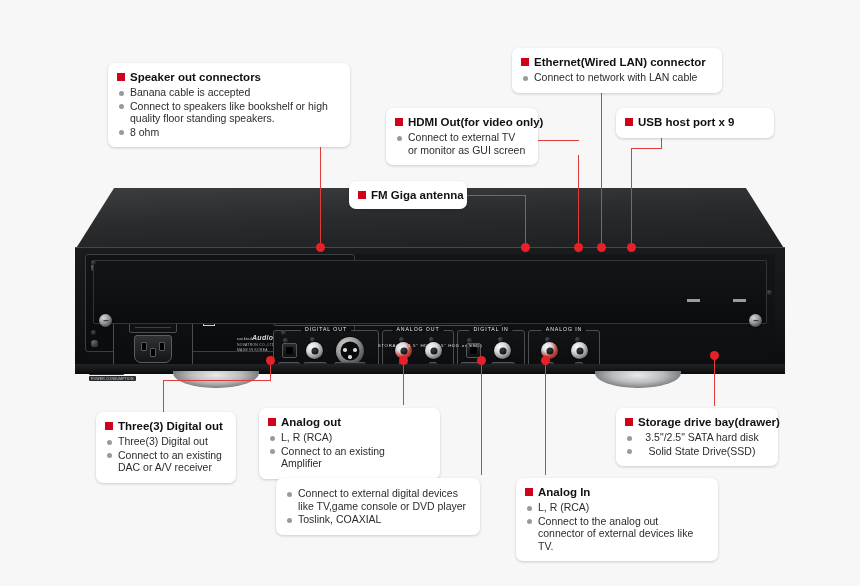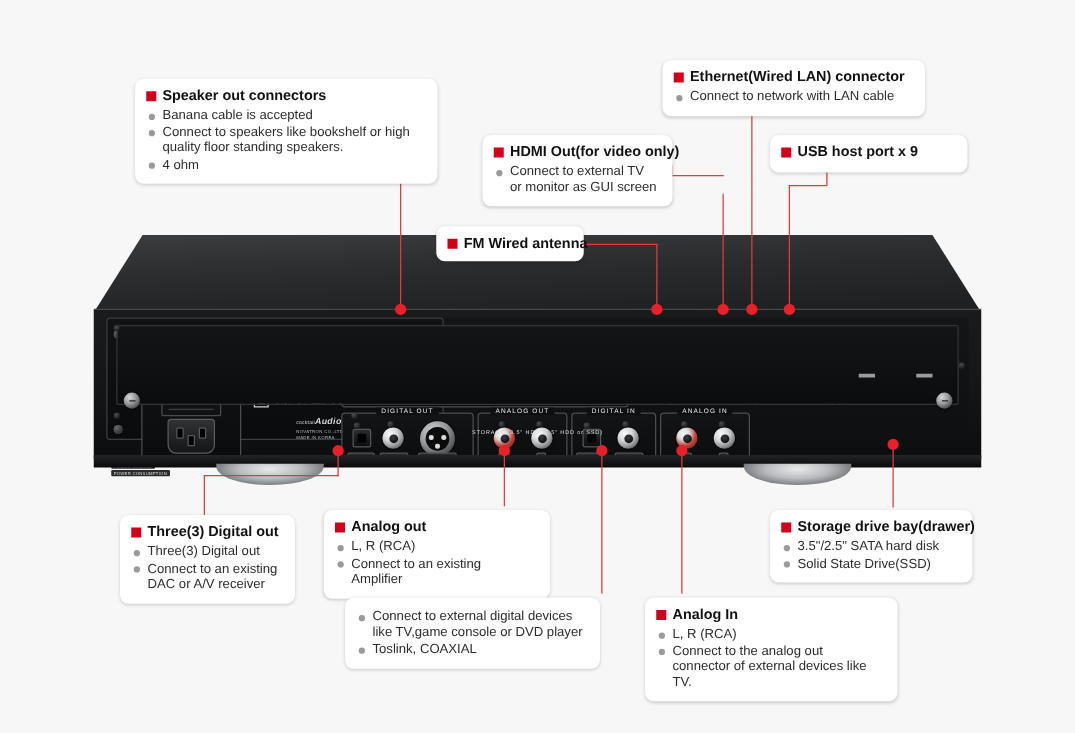--- a/index.html
+++ b/index.html
@@ -468,55 +468,55 @@
   </div>
 
   <div class="callout" style="left:108px;top:63px;width:242px;">
     <div class="co-title">
       <span class="sq"></span>
       <span>Speaker out connectors</span>
     </div>
     <ul class="co-list">
       <li>Banana cable is accepted</li>
       <li>Connect to speakers like bookshelf or high quality floor standing speakers.</li>
-      <li>4 ohm</li>
+      <li>8 ohm</li>
     </ul>
   </div>
 
   <div class="callout" style="left:386px;top:108px;width:152px;">
     <div class="co-title">
       <span class="sq"></span>
       <span>HDMI Out(for video only)</span>
     </div>
     <ul class="co-list">
       <li>Connect to external TV or monitor as GUI screen</li>
     </ul>
   </div>
 
-  <div class="callout" style="left:530px;top:48px;width:210px;">
+  <div class="callout" style="left:512px;top:48px;width:210px;">
     <div class="co-title">
       <span class="sq"></span>
       <span>Ethernet(Wired LAN) connector</span>
     </div>
     <ul class="co-list">
       <li>Connect to network with LAN cable</li>
     </ul>
   </div>
 
   <div class="callout" style="left:616px;top:108px;width:158px;">
     <div class="co-title">
       <span class="sq"></span>
       <span>USB host port x 9</span>
     </div>
   </div>
 
   <div class="callout" style="left:349px;top:181px;width:118px;padding-bottom:7px;">
     <div class="co-title">
       <span class="sq"></span>
-      <span>FM Wired antenna</span>
+      <span>FM Giga antenna</span>
     </div>
   </div>
 
   <div class="callout" style="left:96px;top:412px;width:140px;">
     <div class="co-title">
       <span class="sq"></span>
       <span>Three(3) Digital out</span>
     </div>
     <ul class="co-list">
       <li>Three(3) Digital out</li>
@@ -546,21 +546,21 @@
     <div class="co-title">
       <span class="sq"></span>
       <span>Analog In</span>
     </div>
     <ul class="co-list">
       <li>L, R (RCA)</li>
       <li>Connect to the analog out connector of external devices like TV.</li>
     </ul>
   </div>
 
-  <div class="callout" style="left:616px;top:408px;width:162px;">
+  <div class="callout" style="left:616px;top:408px;width:162px;text-align:center;">
     <div class="co-title">
       <span class="sq"></span>
       <span>Storage drive bay(drawer)</span>
     </div>
     <ul class="co-list">
       <li>3.5"/2.5" SATA hard disk</li>
       <li>Solid State Drive(SSD)</li>
     </ul>
   </div>
 

